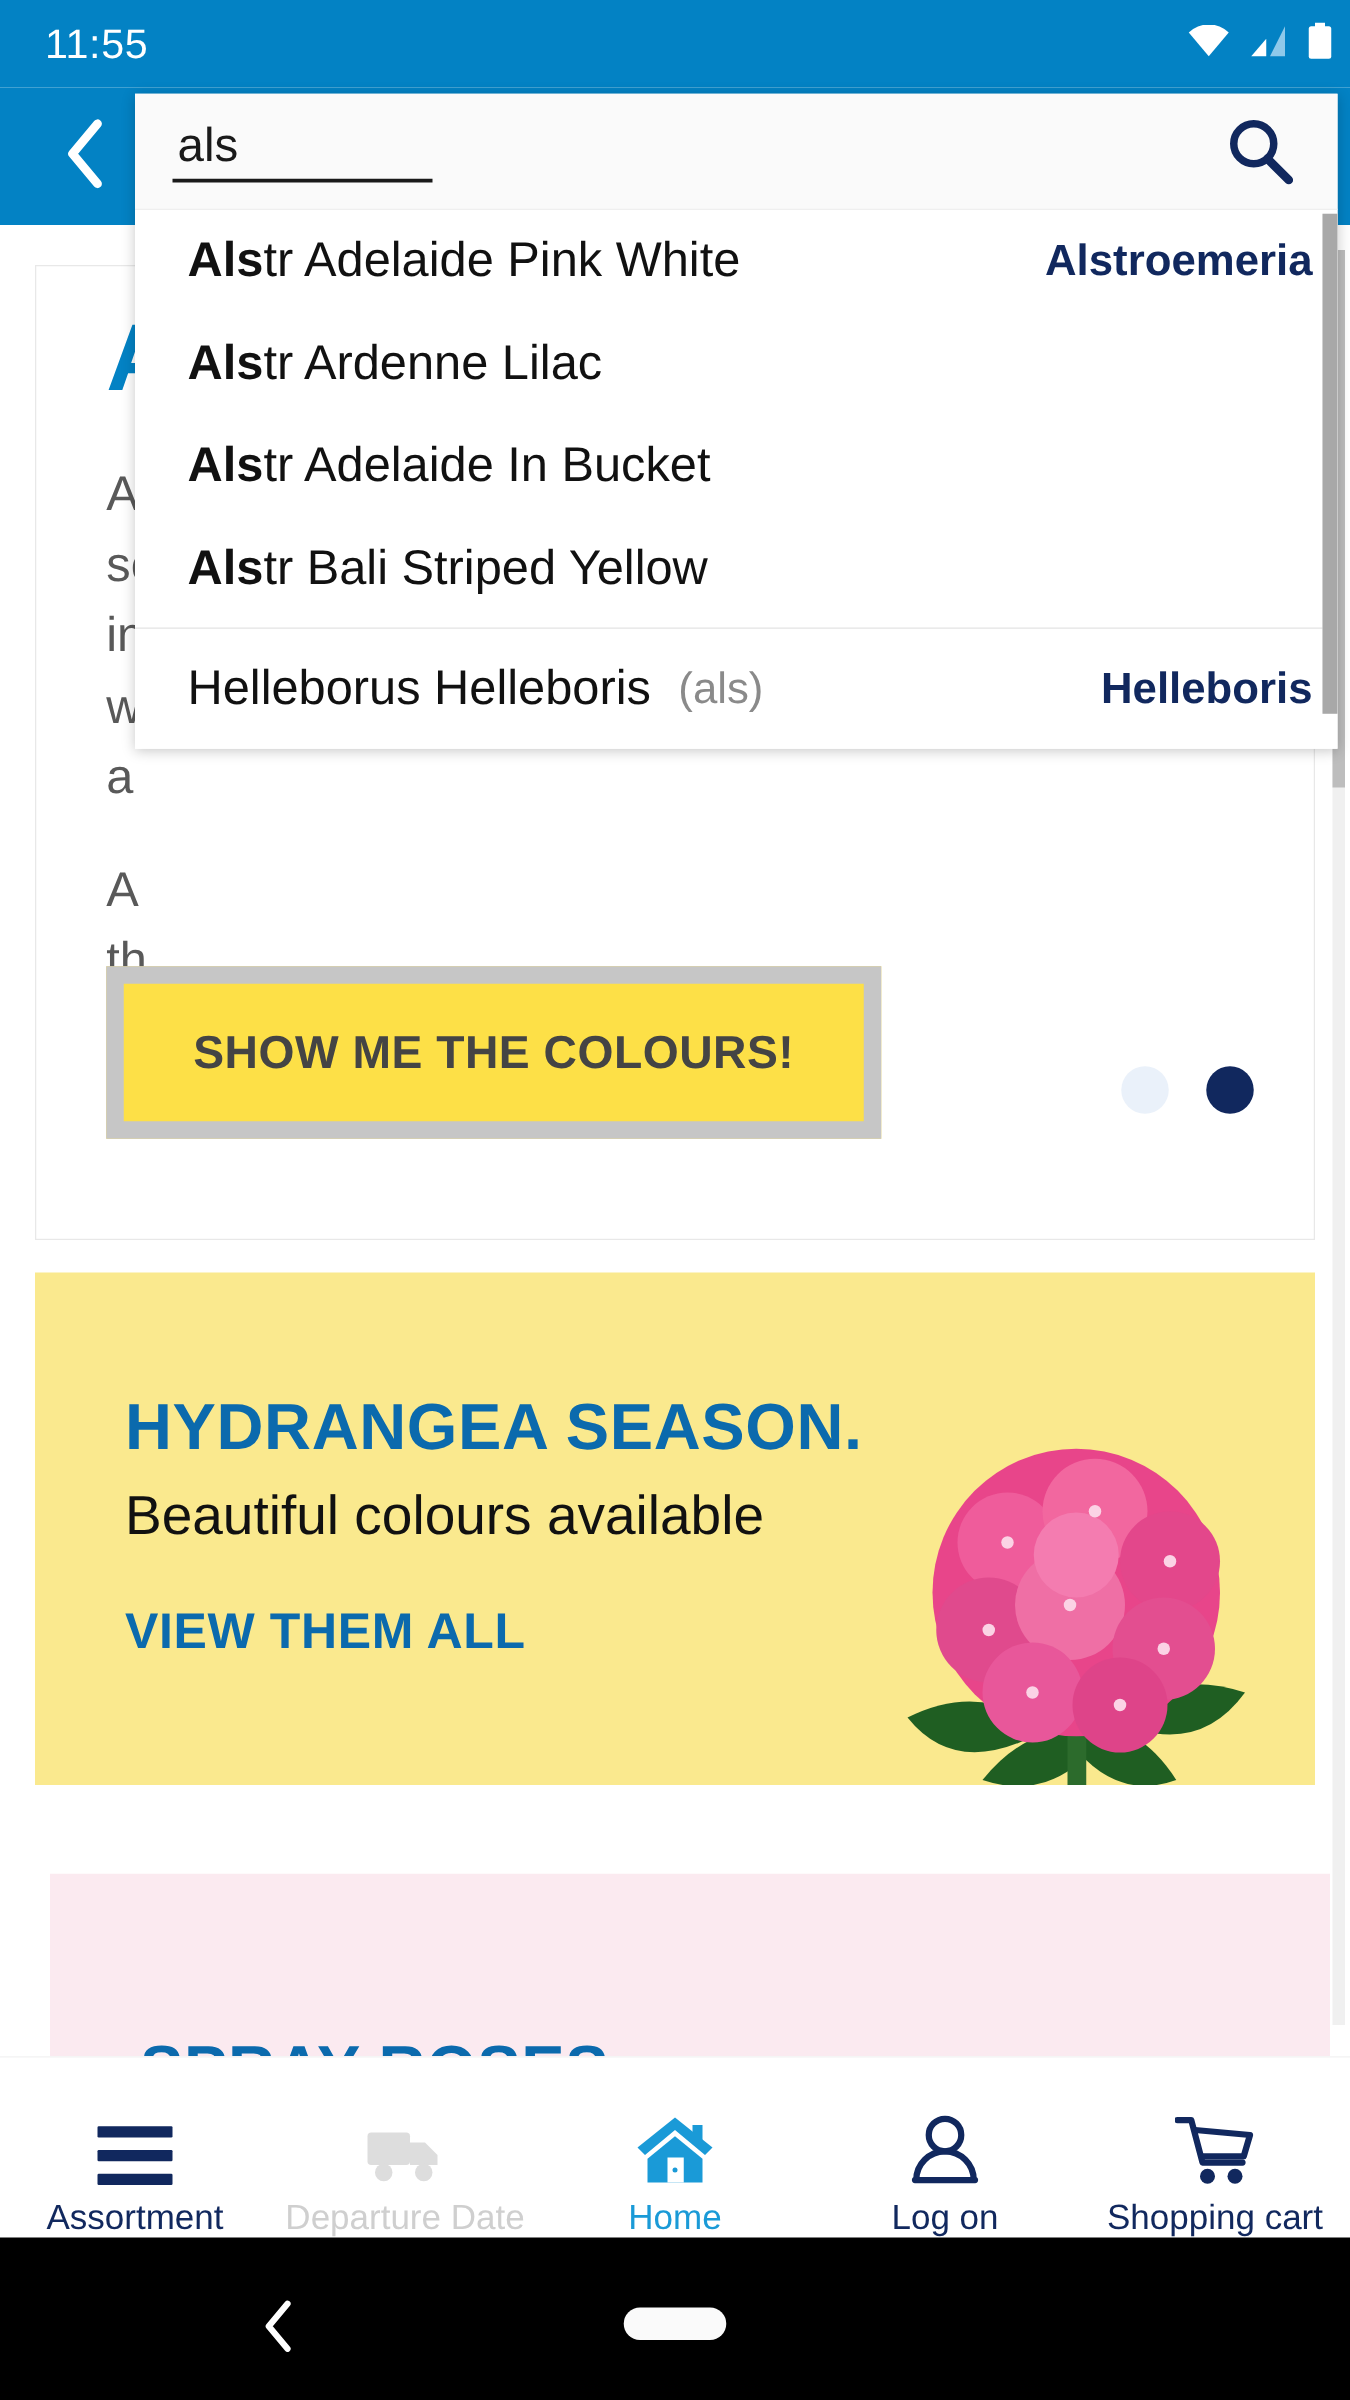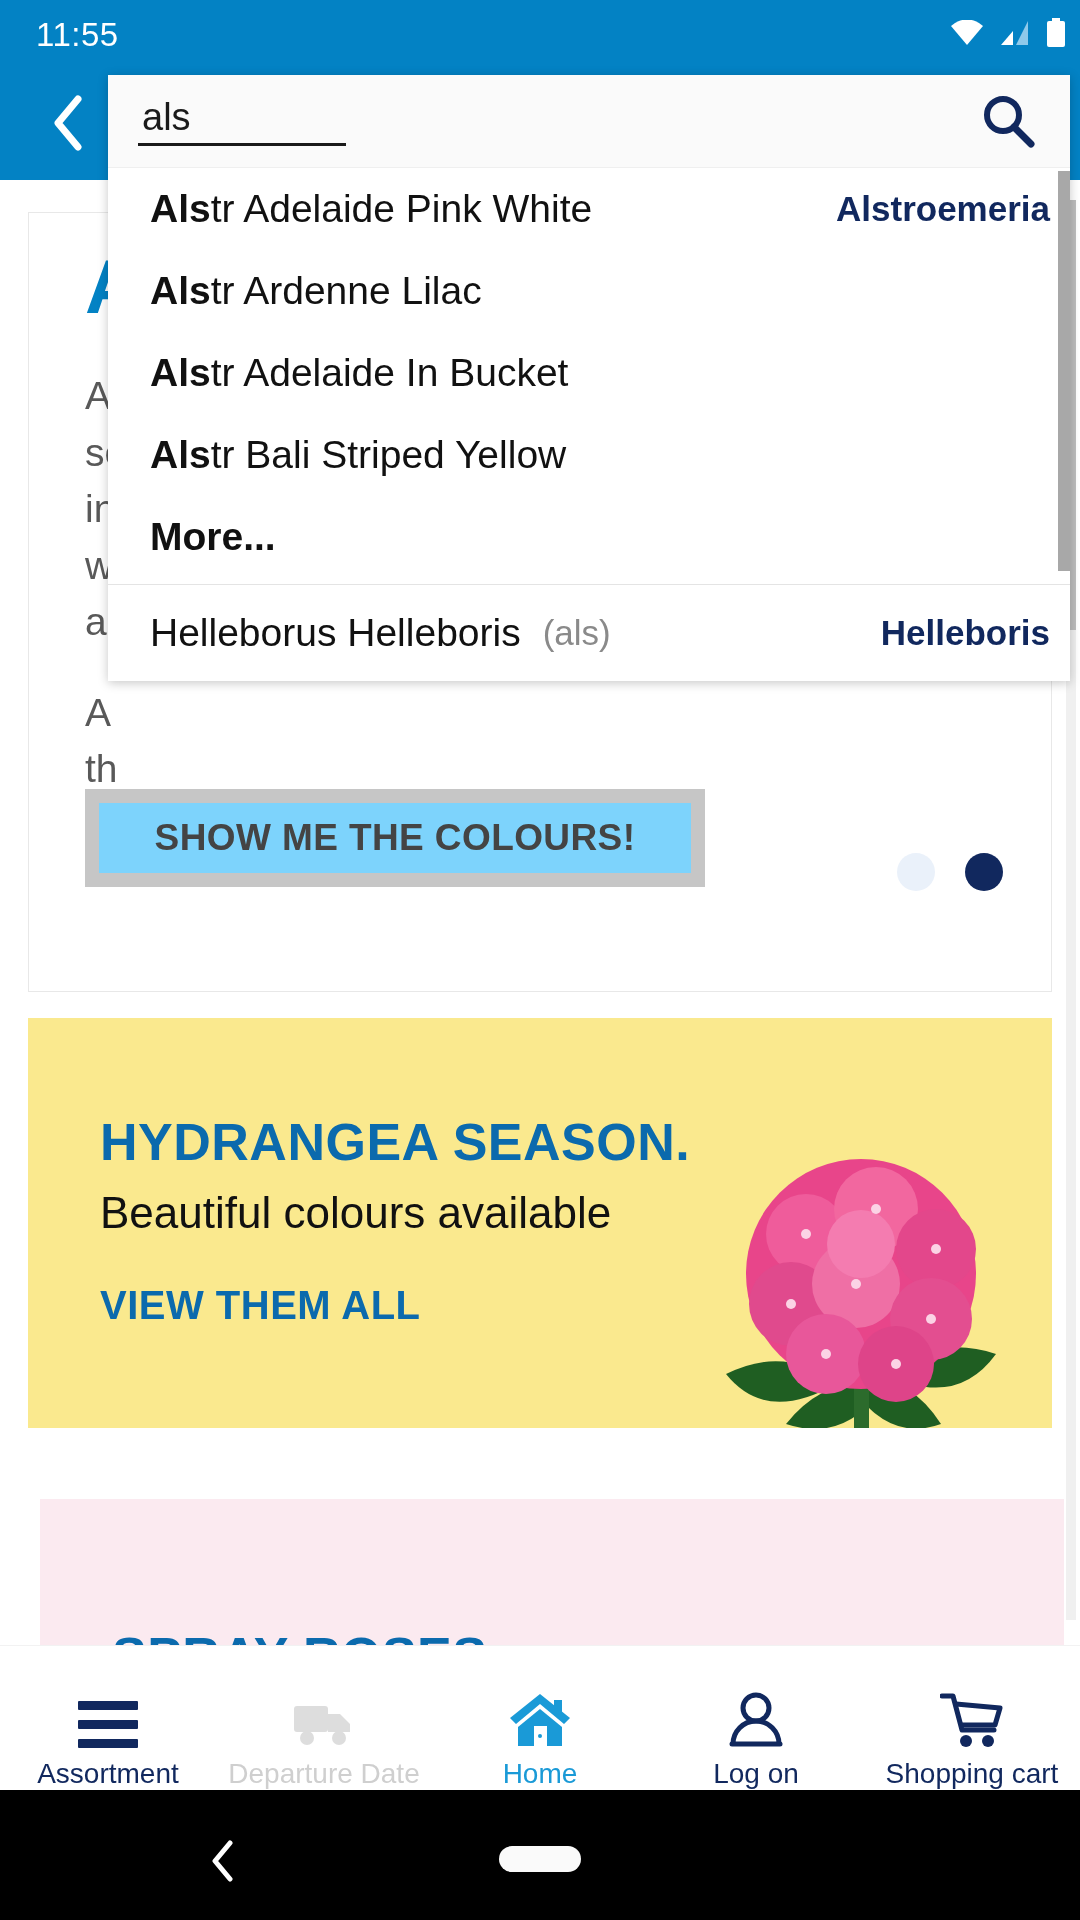--- a/index.html
+++ b/index.html
@@ -43,23 +43,23 @@
     position:absolute; left:56px; top:30px;
     font-size:76px; font-weight:bold; color:#0382C4;
     letter-spacing:-1px; white-space:nowrap;
   }
   #promo-body{
     position:absolute; left:56px; top:155px; width:900px;
     font-size:39px; line-height:1.45; color:#595959;
   }
   #promo-body p{ margin-bottom:34px; }
   #colours-button{
-    position:absolute; left:56px; top:576px;
-    width:620px; height:98px;
-    border:14px solid #c6c6c6; background:#7dd3fc;
+    position:absolute; left:56px; top:560px;
+    width:620px; height:138px;
+    border:14px solid #c6c6c6; background:#fde047;
     display:flex; align-items:center; justify-content:center;
     font-size:37px; font-weight:bold; color:#444444; letter-spacing:.4px;
   }
   #carousel-dots{
     position:absolute; right:48px; top:640px;
     display:flex; align-items:center; gap:30px;
   }
   .dot{ width:38px; height:38px; border-radius:50%; }
   .dot-inactive{ background:#eaf1fa; }
   .dot-active{ background:#11285e; }
@@ -323,23 +323,20 @@
       <span class="suggestion-label"><b>Als</b><span>tr Adelaide In Bucket</span></span>
       <span class="suggestion-group"></span>
     </div>
 
     <div class="suggestion-row">
       <span class="suggestion-label"><b>Als</b><span>tr Bali Striped Yellow</span></span>
       <span class="suggestion-group"></span>
     </div>
 
 
-    <div class="suggestion-row row-more">
-      <span class="suggestion-label">More...</span>
-    </div>
 
     <div id="suggestion-divider"></div>
 
     <div class="suggestion-row row-secondary">
       <span class="suggestion-label">Helleborus Helleboris</span>
       <span class="suggestion-alt">(als)</span>
       <span class="suggestion-group">Helleboris</span>
     </div>
 
   </div>

